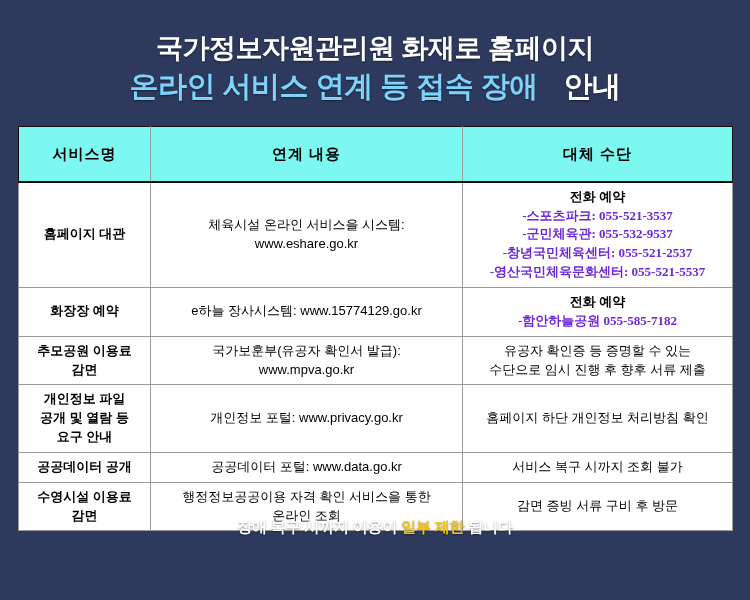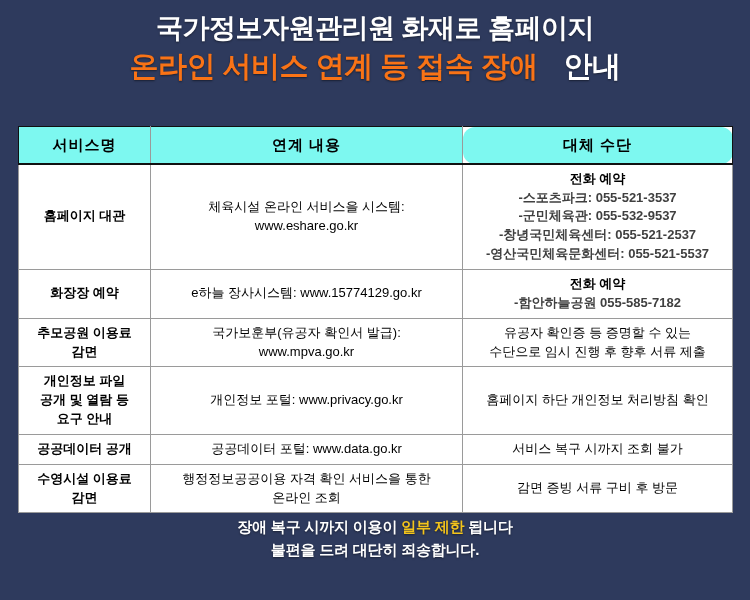--- a/index.html
+++ b/index.html
@@ -10,41 +10,41 @@
     width: 750px;
     height: 600px;
     background: #2e3a5d;
     font-family: "Liberation Sans", "DejaVu Sans", sans-serif;
     overflow: hidden;
     position: relative;
   }
   
   .title-block {
     width: 750px;
-    padding-top: 12px;
+    padding-top: 32px;
     text-align: center;
     box-sizing: border-box;
   }
   .title-line1 {
     font-size: 27px;
     font-weight: bold;
     color: #ffffff;
     letter-spacing: -0.5px;
     line-height: 1.25;
     text-shadow: 0 1px 2px rgba(0,0,0,0.45);
   }
   .title-line2 {
     font-size: 29px;
     font-weight: bold;
     line-height: 1.25;
     letter-spacing: -0.5px;
     margin-top: 2px;
     text-shadow: 0 1px 2px rgba(0,0,0,0.45);
   }
-  .title-hl { color: #f97316; text-align: center; }
+  .title-hl { color: #7dd3fc; text-align: center; }
   .title-tail { color: #ffffff; margin-left: 18px; }
 
   
   .table-wrap {
     position: absolute;
     left: 18px;
     top: 126px;
     width: 714px;
   }
   table.notice {
@@ -62,33 +62,33 @@
     color: #000000;
     font-size: 13px;
     line-height: 1.45;
     padding: 5px 15px;
   }
   table.notice thead th {
     background: #7df8f0;
     font-size: 15px;
     font-weight: bold;
     letter-spacing: 1px;
-    padding: 7px 4px;
+    padding: 16px 4px;
     border-bottom: 2px solid #111111;
     border-top: 1px solid #111111;
   }
   table.notice thead th.c0 { border-left: 1px solid #111111; }
-  table.notice thead th.c2 { border-right: 1px solid #111111; border-radius: 12px; }
+  table.notice thead th.c2 { border-right: 1px solid #111111; }
   col.c0 { width: 132px; }
   col.c1 { width: 312px; }
   col.c2 { width: 270px; }
 
   .cell-lines span { display: block; }
   .phone-head { font-weight: bold; color: #000; }
-  .phone-item { color: #404040; font-weight: bold; }
+  .phone-item { color: #6d28d9; font-weight: bold; font-family: Liberation Serif, serif; }
   .row-name { font-weight: bold; }
 
   
   .footer {
     position: absolute;
     left: 0;
     top: 515px;
     width: 750px;
     text-align: center;
   }
@@ -208,14 +208,13 @@
           </td>
         </tr>
       </tbody>
   </table>
 </div>
 
 <div class="footer">
   <div class="footer-line">
     <span>장애 복구 시까지 이용이 </span><span class="footer-hl">일부 제한</span><span> 됩니다</span>
   </div>
-  <div class="footer-line">불편을 드려 대단히 죄송합니다.</div>
 </div>
 
 </body></html>

